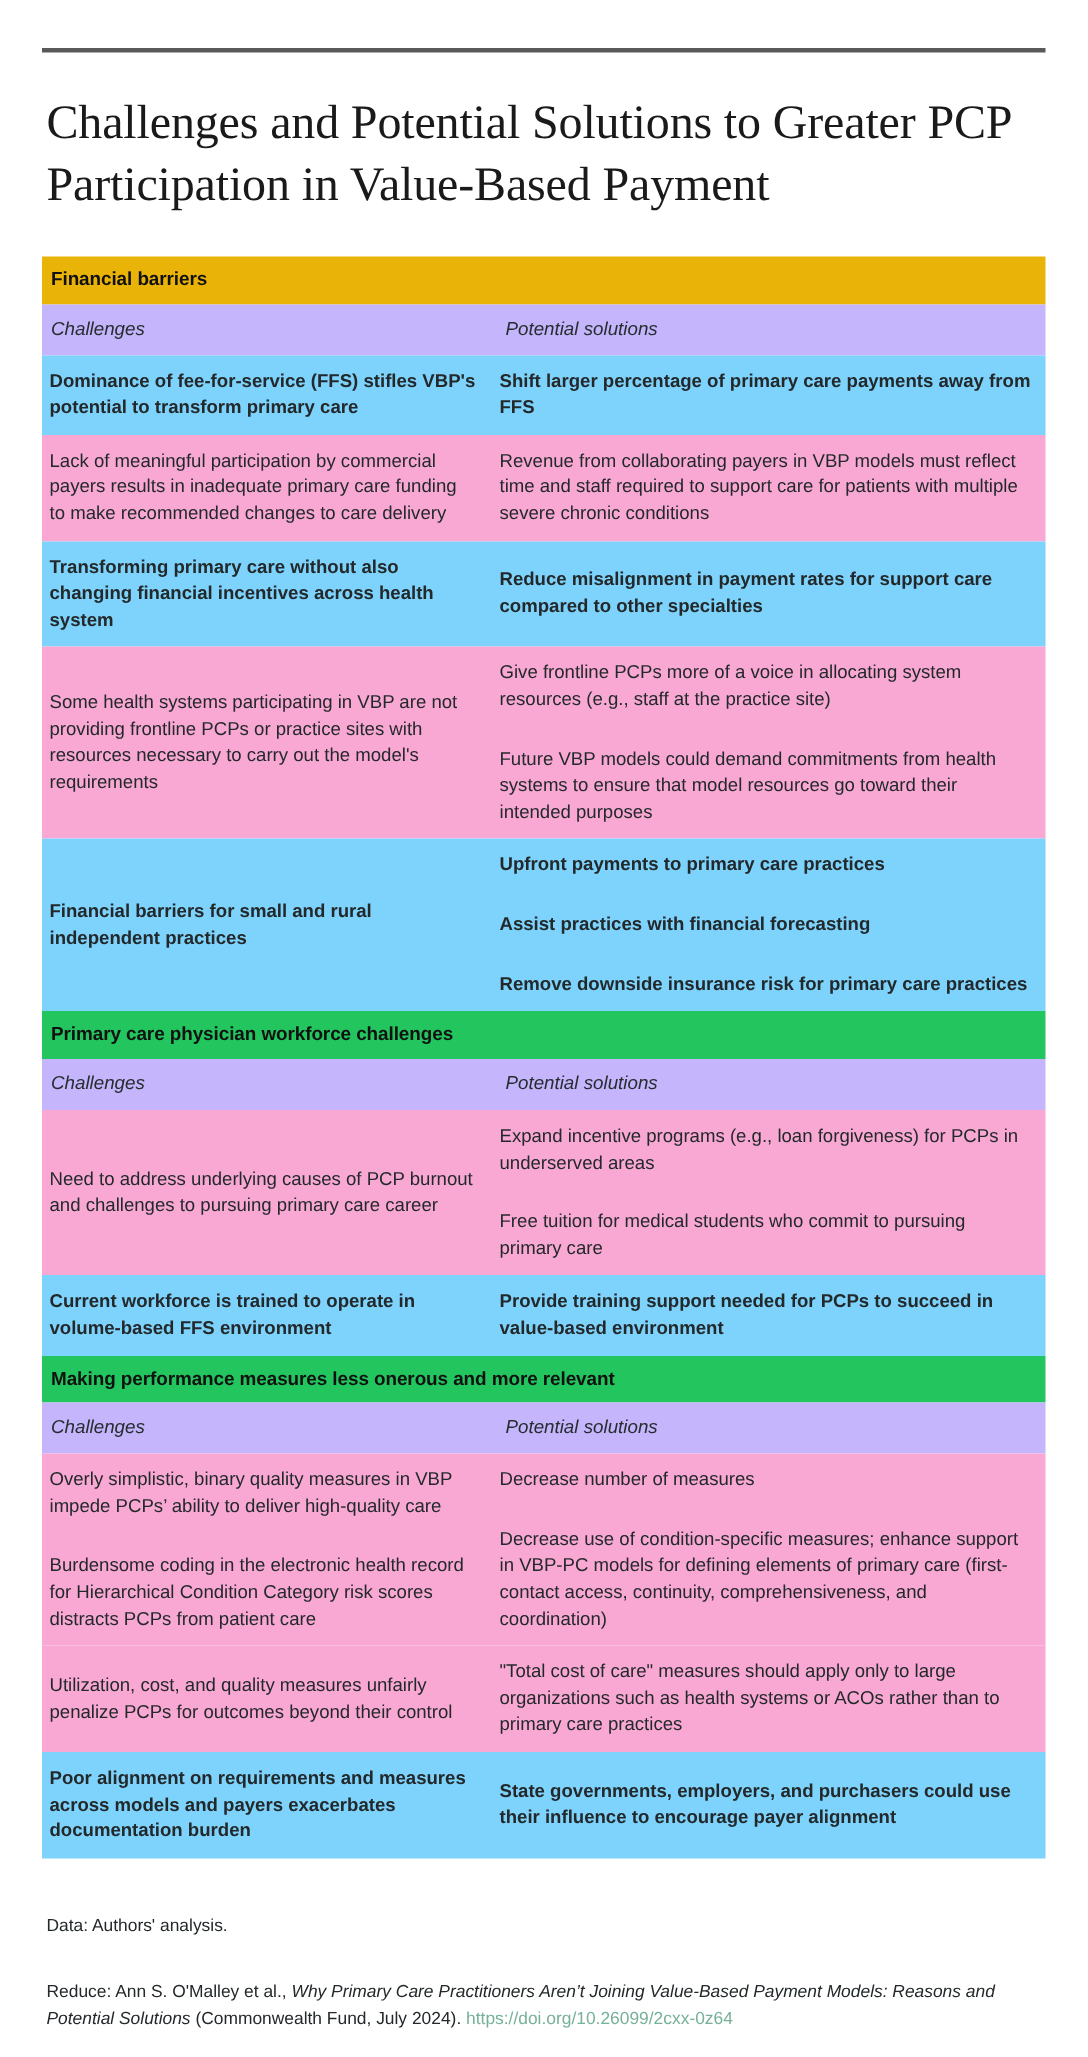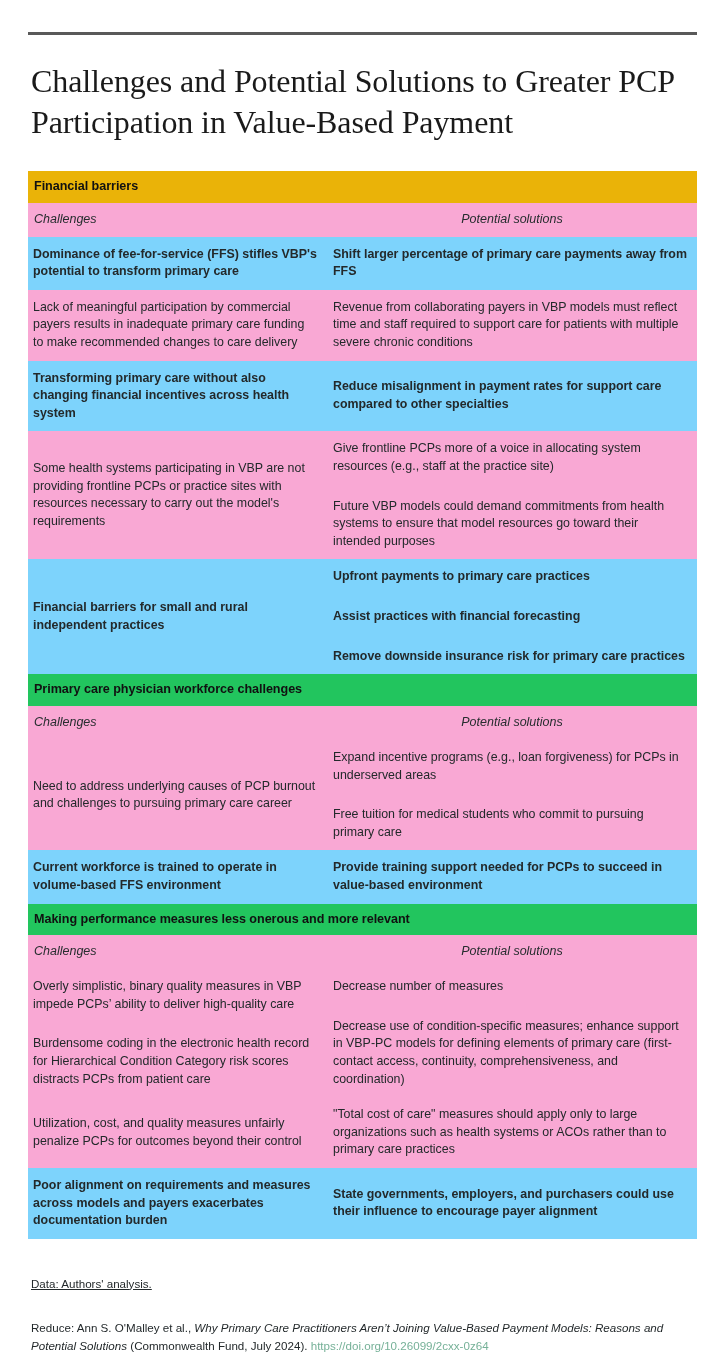--- a/index.html
+++ b/index.html
@@ -69,26 +69,25 @@
   }
   tr.section-row.plain td {
     background: #22c55e;
   }
 
   
   tr.colhead-row td {
     font-style: italic;
     font-size: 12.5px;
     color: #272d2f;
-    background: #f9a8d4;
+    background: #c4b5fd;
     padding: 8px 10px 8px 6px;
   }
   tr.colhead-row td.right-cell {
     padding-left: 9px;
-    text-align: center;
   }
 
   
   tr.data-row td {
     background: #f9a8d4;
   }
   tr.data-row.shaded td {
     background: #7dd3fc;
     font-weight: bold;
   }
@@ -104,21 +103,20 @@
   }
 
   .footnotes {
     margin: 36px 0 0 3px;
     font-size: 11.6px;
     line-height: 1.55;
     color: #23292b;
   }
   .footnotes .data-note {
     margin: 0 0 26px 0;
-    text-decoration: underline;
   }
   .footnotes .source-note {
     margin: 0;
     max-width: 662px;
   }
   .footnotes i { font-style: italic; }
   .doi-link {
     color: #76b198;
     text-decoration: none;
   }

